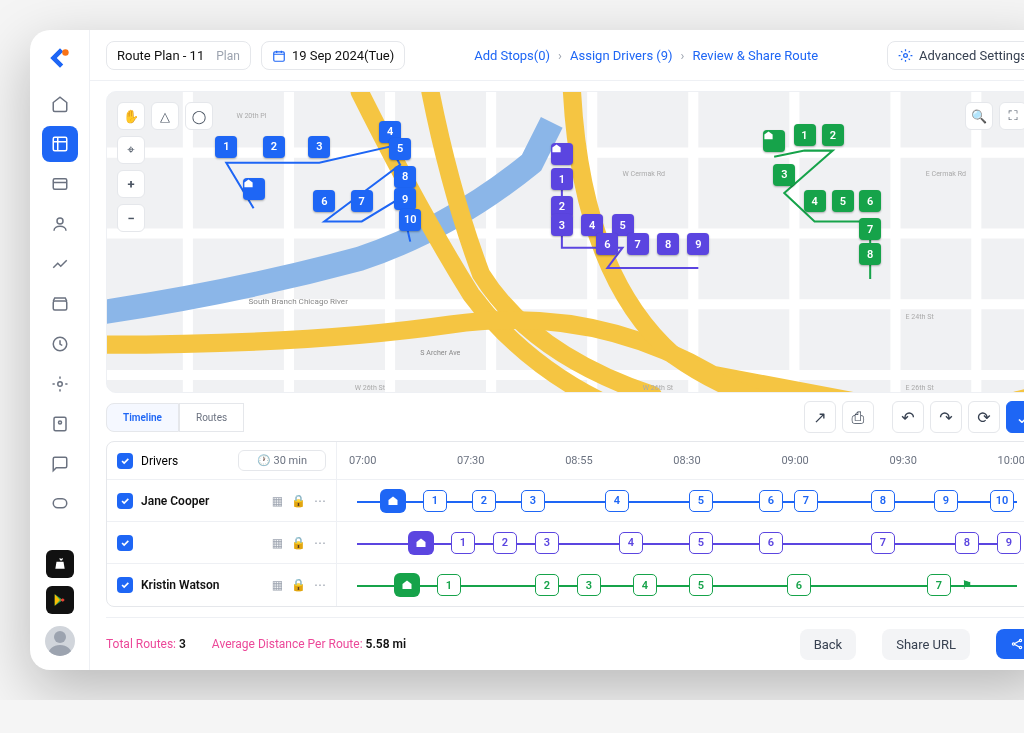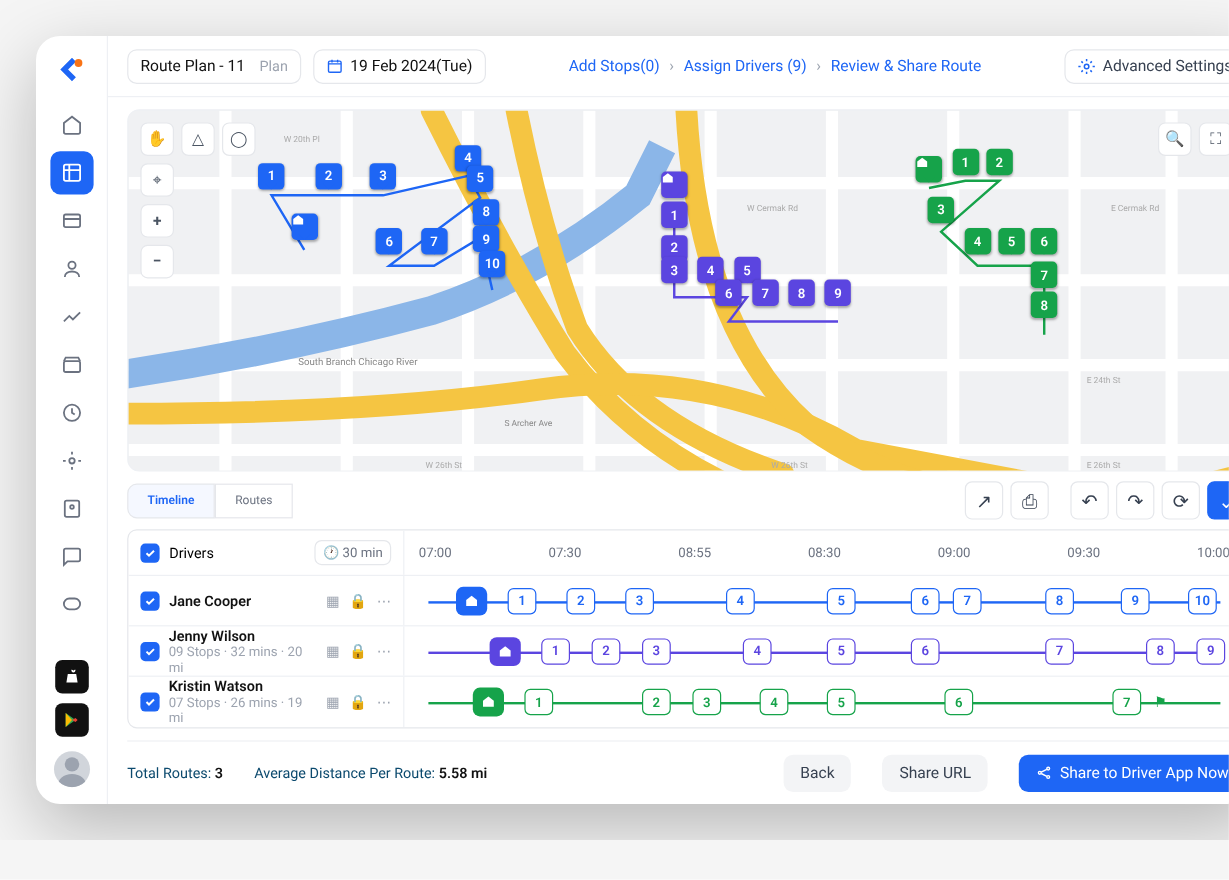--- a/index.html
+++ b/index.html
@@ -7,21 +7,21 @@
 .app-window { width: 1024px; height: 640px; background: #fff; border-radius: 20px; box-shadow: 0 20px 60px rgba(0,0,0,.25); display: flex; overflow: hidden; }
 .rail { width: 60px; border-right: 1px solid #eef0f4; display: flex; flex-direction: column; align-items: center; padding: 14px 0; gap: 4px; }
 .logo { width: 30px; height: 30px; display: flex; align-items: center; justify-content: center; margin-bottom: 8px; }
 .rail-item { width: 36px; height: 36px; border-radius: 8px; display: flex; align-items: center; justify-content: center; color: #6b7280; cursor: pointer; }
 .rail-item.active { background: #1e66f5; color: #fff; }
 .rail-spacer { flex: 1; }
 .store-badge { width: 28px; height: 28px; border-radius: 6px; background: #111; display: flex; align-items: center; justify-content: center; margin: 2px 0; }
 .avatar { width: 30px; height: 30px; border-radius: 50%; background: #d1d5db; margin-top: 6px; overflow:hidden;}
 .main { flex: 1; display: flex; flex-direction: column; min-width: 0; }
 .topbar { height: 54px; border-bottom: 1px solid #eef0f4; display: flex; align-items: center; gap: 10px; padding: 0 16px; }
-.chip { border: 1px solid #e5e7eb; border-radius: 8px; padding: 6px 10px; font-size: 13px; display: flex; align-items: flex-start; gap: 6px; color: #111; }
+.chip { border: 1px solid #e5e7eb; border-radius: 8px; padding: 6px 10px; font-size: 13px; display: flex; align-items: flex-end; gap: 6px; color: #111; }
 .chip .sub { font-size: 12px; color: #9ca3af; margin-left: 6px; }
 .breadcrumbs { flex: 1; display: flex; justify-content: center; gap: 8px; font-size: 13px; color: #1e66f5; }
 .breadcrumbs .sep { color: #9ca3af; }
 .adv { display: flex; align-items: center; gap: 6px; font-size: 13px; color: #374151; border:1px solid #e5e7eb; border-radius:8px; padding:6px 10px;}
 .map { position: relative; margin: 10px 16px 8px 16px; height: 320px; border-radius: 10px; border: 1px solid #eef0f4; overflow: hidden; background: #eef0f2; }
 .map svg { position: absolute; inset: 0; }
 .map-tools { position: absolute; top: 10px; left: 10px; display: flex; flex-direction: column; gap: 6px; }
 .map-tools .row { display: flex; gap: 6px; }
 .tool { width: 28px; height: 28px; background: #fff; border: 1px solid #e5e7eb; border-radius: 6px; display: flex; align-items: center; justify-content: center; color: #4b5563; font-size: 13px; }
 .map-right-tools { position:absolute; top:10px; right:10px; display:flex; gap:6px;}
@@ -49,26 +49,26 @@
 .tl-right{flex:1;position:relative;display:flex;align-items:center;}
 .header-row .tl-right{font-size:11px;color:#6b7280;padding:0 12px;justify-content:space-between;}
 .route-line{position:absolute;left:20px;right:20px;height:2px;top:50%;}
 .stop-pill{position:absolute;top:50%;transform:translate(-50%,-50%);min-width:24px;height:22px;border:1px solid;border-radius:5px;background:#fff;display:flex;align-items:center;justify-content:center;font-size:11px;font-weight:600;}
 .home-pill{width:26px;height:24px;border-radius:6px;display:flex;align-items:center;justify-content:center;}
 .c-blue{color:#1e66f5;border-color:#1e66f5;} .bg-blue{background:#1e66f5;}
 .c-purple{color:#5b45e0;border-color:#5b45e0;} .bg-purple{background:#5b45e0;}
 .c-green{color:#16a34a;border-color:#16a34a;} .bg-green{background:#16a34a;}
 .flag{font-size:12px;}
 .footer { height:56px; border-top:1px solid #eef0f4; margin:0 16px; display:flex; align-items:center; gap:26px; font-size:12px;}
-.footer .lbl{color:#0c4a6e;} .footer .val{color:#111;font-weight:600;}
+.footer .lbl{color:#ec4899;} .footer .val{color:#111;font-weight:600;}
 .footer .spacer{flex:1;}
 .btn{padding:8px 14px;border-radius:8px;font-size:13px;cursor:pointer;border:none;}
 .btn-ghost{background:#f3f4f6;color:#374151;}
 .btn-primary{background:#1e66f5;color:#fff;display:flex;align-items:center;gap:6px;}
-.mini-badge{font-size:11px;border:1px solid #e5e7eb;border-radius:6px;padding:3px 6px;color:#6b7280;display:flex;align-items:center;gap:3px;}
+.mini-badge{font-size:11px;border:1px solid #e5e7eb;border-radius:6px;padding:3px 18px;color:#6b7280;display:flex;align-items:center;gap:3px;}
 .row-icons{display:flex;gap:8px;color:#9ca3af;align-items:center; margin-left:auto;}
 </style>
 </head>
 <body>
 
 <div class="app-window">
 
   <div class="rail">
     <div class="logo">
       <svg width="26" height="26" viewBox="0 0 24 24">
@@ -161,21 +161,21 @@
     <div class="topbar">
       <div class="chip">
         <span>Route Plan - 11</span>
         <span class="sub">Plan</span>
       </div>
       <div class="chip">
         <svg width="14" height="14" viewBox="0 0 24 24" fill="none" stroke="#1e66f5" stroke-width="2">
             <rect x="3" y="5" width="18" height="16" rx="2"></rect>
             <path d="M3 9h18M8 3v4M16 3v4"></path>
           </svg>
-        <span>19 Feb 2024(Tue)</span>
+        <span>19 Sep 2024(Tue)</span>
       </div>
       <div class="breadcrumbs">
         <span>Add Stops(0)</span>
         <span class="sep">›</span>
         <span>Assign Drivers (9)</span>
         <span class="sep">›</span>
         <span>Review &amp; Share Route</span>
       </div>
       <div class="adv">
         <svg width="15" height="15" viewBox="0 0 24 24" fill="none" stroke="#1e66f5" stroke-width="2">
@@ -348,24 +348,20 @@
               <div class="stop-pill c-blue" style="left:95%">10</div>
             </div>
           </div>
           <div class="tl-row" style="height: 42px;">
             <div class="tl-left">
               <div class="cb">
                 <svg width="10" height="10" viewBox="0 0 24 24" stroke="#fff" stroke-width="4" fill="none">
                   <path d="M5 12l5 5L20 7"></path>
                 </svg>
               </div>
-              <div>
-                <div class="name">Jenny Wilson</div>
-                <div class="meta">09 Stops  ·  32 mins  ·  20 mi</div>
-              </div>
               <div class="row-icons">
                 <span>▦</span>
                 <span>🔒</span>
                 <span>⋯</span>
               </div>
             </div>
             <div class="tl-right">
               <div class="route-line" style="background:#5b45e0"></div>
               <div class="home-pill bg-purple" style="position:absolute;left:12%;top:50%;transform:translate(-50%,-50%)">
                 <svg width="12" height="12" viewBox="0 0 24 24" fill="#fff">
@@ -385,21 +381,20 @@
           </div>
           <div class="tl-row" style="height: 42px;">
             <div class="tl-left">
               <div class="cb">
                 <svg width="10" height="10" viewBox="0 0 24 24" stroke="#fff" stroke-width="4" fill="none">
                   <path d="M5 12l5 5L20 7"></path>
                 </svg>
               </div>
               <div>
                 <div class="name">Kristin Watson</div>
-                <div class="meta">07 Stops  ·  26 mins  ·  19 mi</div>
               </div>
               <div class="row-icons">
                 <span>▦</span>
                 <span>🔒</span>
                 <span>⋯</span>
               </div>
             </div>
             <div class="tl-right">
               <div class="route-line" style="background:#16a34a"></div>
               <div class="home-pill bg-green" style="position:absolute;left:10%;top:50%;transform:translate(-50%,-50%)">
@@ -426,17 +421,16 @@
       <div class="spacer"></div>
       <button class="btn btn-ghost">Back</button>
       <button class="btn btn-ghost">Share URL</button>
       <button class="btn btn-primary">
         <svg width="14" height="14" viewBox="0 0 24 24" fill="none" stroke="#fff" stroke-width="2">
             <circle cx="6" cy="12" r="2"></circle>
             <circle cx="18" cy="6" r="2"></circle>
             <circle cx="18" cy="18" r="2"></circle>
             <path d="M8 11l8-4M8 13l8 4"></path>
           </svg>
-        <span>Share to Driver App Now</span>
       </button>
     </div>
   </div>
 </div>
 
 </body></html>

